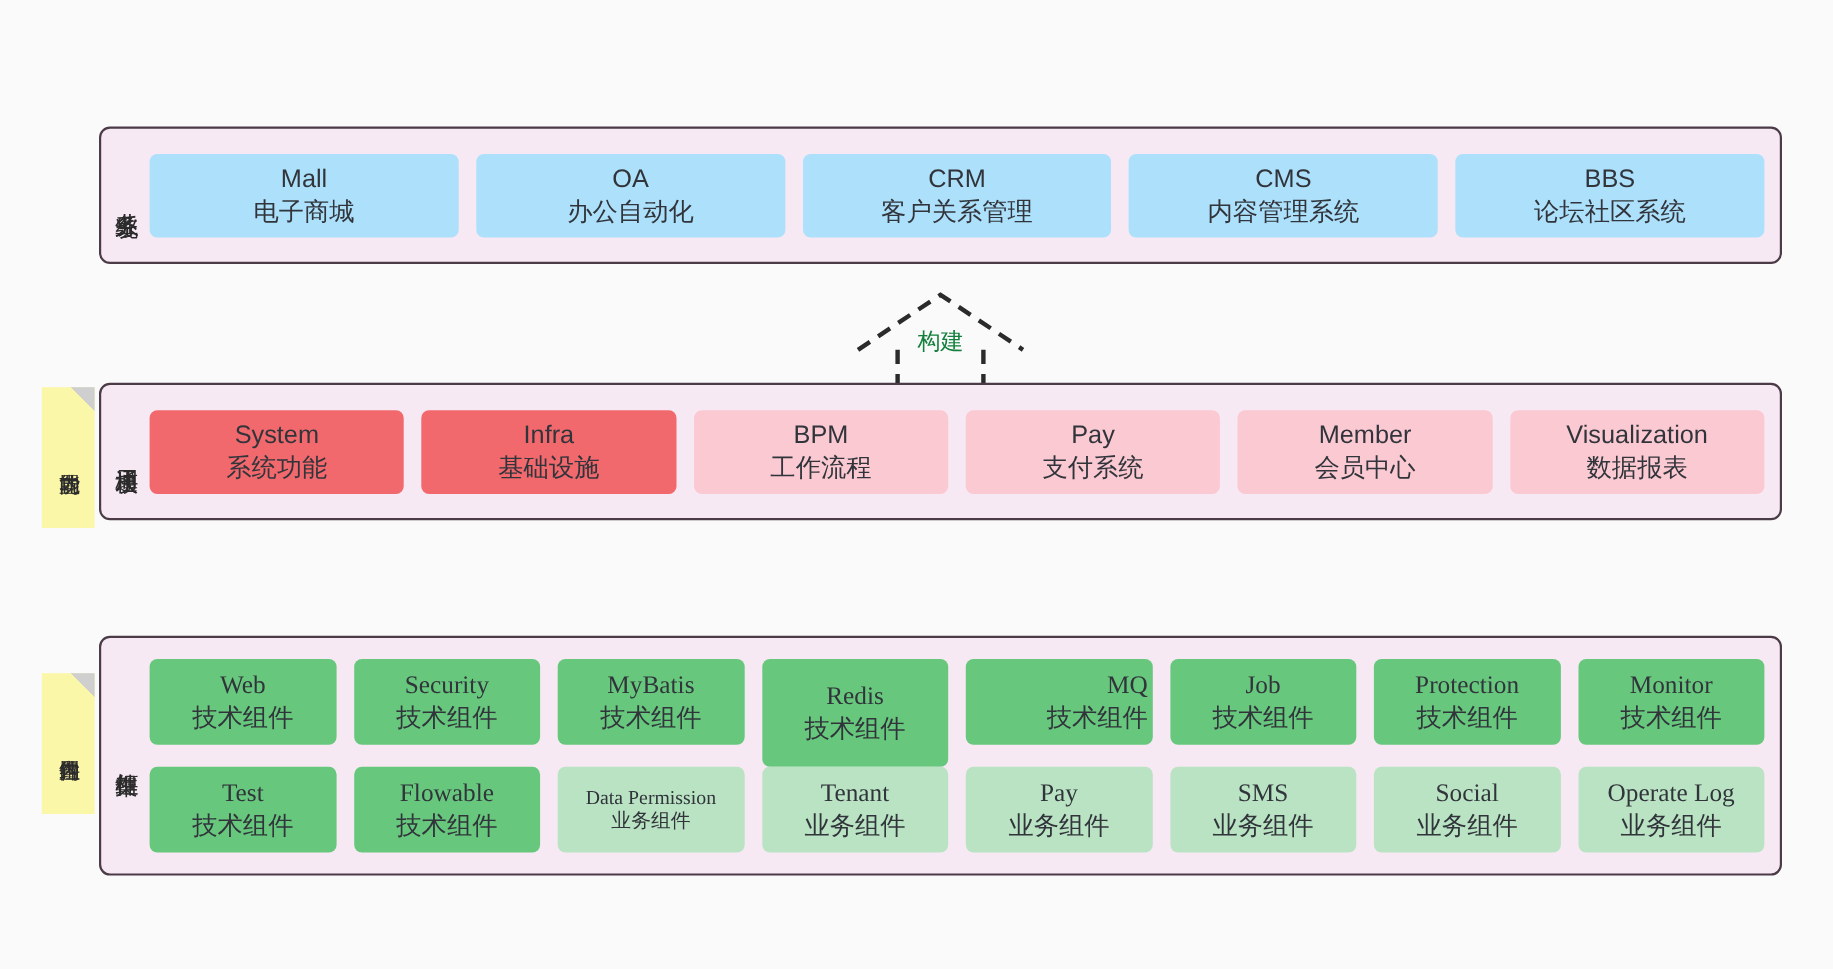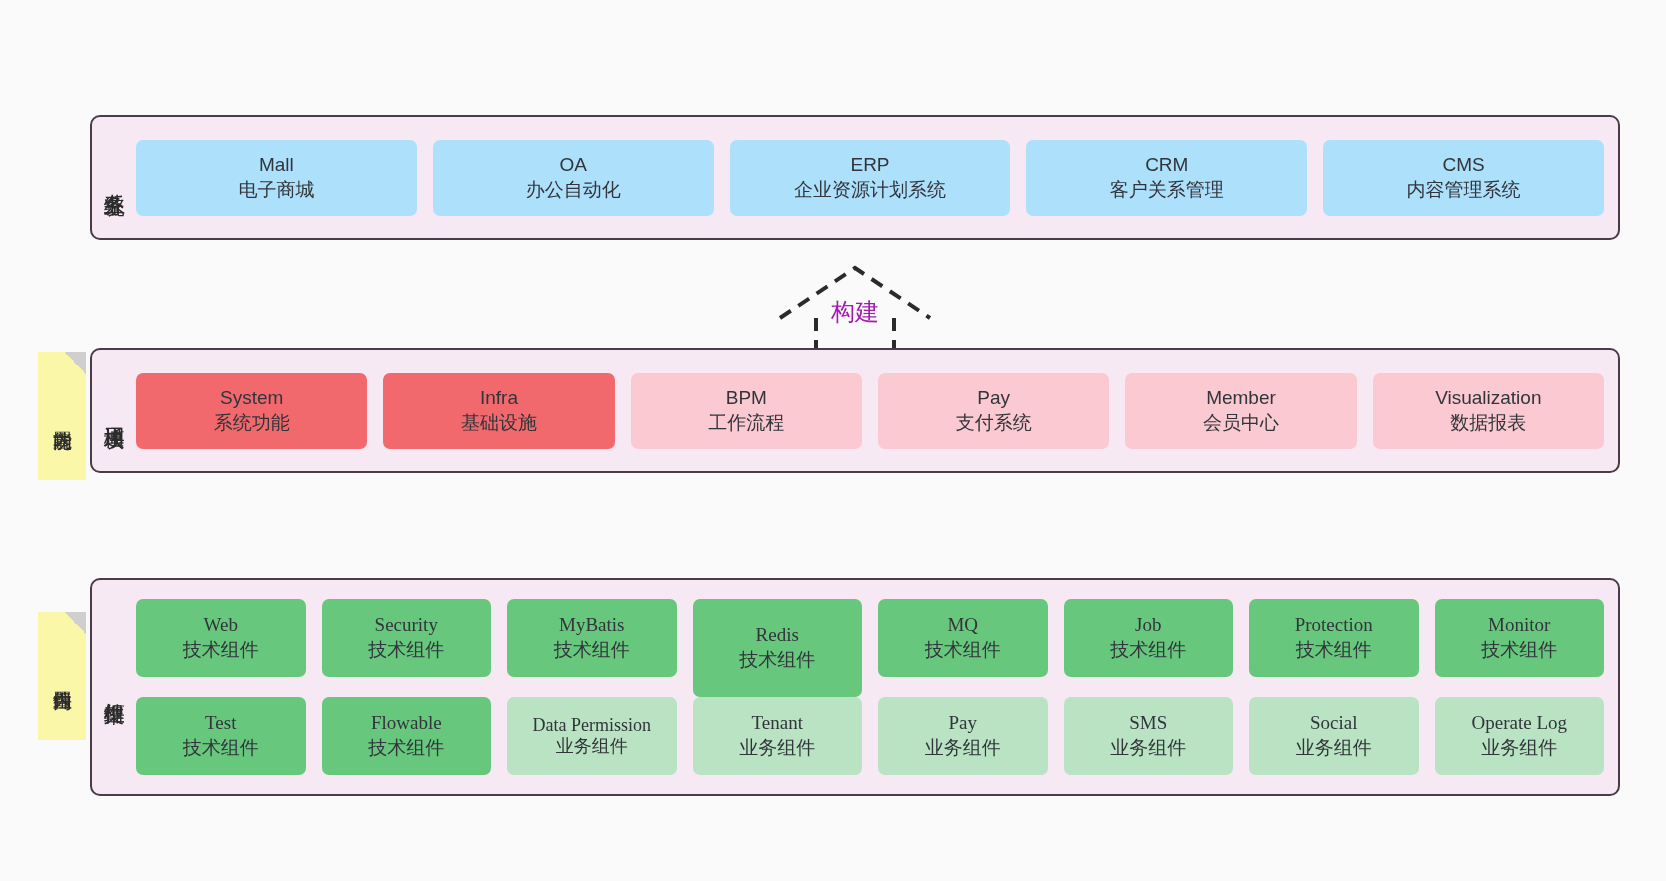--- a/index.html
+++ b/index.html
@@ -63,21 +63,21 @@
   }
   .card {
     flex: 1 1 0;
     border-radius: 7px;
     display: flex;
     flex-direction: column;
     align-items: center;
     justify-content: center;
     text-align: center;
     color: #31353b;
-    font-size: 19px;
+    font-size: 23px;
     line-height: 1.30;
     padding: 6px 4px;
     min-width: 0;
   }
   .card .en { display: block; }
   .card .cn { display: block; }
 
   .c-blue       { background: #ade0fb; }
   .c-red        { background: #f2696d; }
   .c-pink       { background: #fbc9d2; }
@@ -112,22 +112,22 @@
     position: absolute;
     width: 190px;
     height: 100px;
   }
   .arrow-wrap svg { display: block; width: 100%; height: 100%; }
   .arrow-label {
     position: absolute;
     left: 50%;
     transform: translateX(-50%);
     top: 38px;
-    font-size: 24px;
-    color: #a21caf;
+    font-size: 21px;
+    color: #15803d;
     background: transparent;
     padding: 0 2px;
     white-space: nowrap;
   }
 </style>
 </head>
 <body>
 
 <div id="canvas">
 
@@ -137,30 +137,30 @@
       <div class="row">
         <div class="card c-blue" style="height:76px;">
           <span class="en">Mall</span>
           <span class="cn">电子商城</span>
         </div>
         <div class="card c-blue" style="height:76px;">
           <span class="en">OA</span>
           <span class="cn">办公自动化</span>
         </div>
         <div class="card c-blue" style="height:76px;">
-          <span class="en">ERP</span>
-          <span class="cn">企业资源计划系统</span>
-        </div>
-        <div class="card c-blue" style="height:76px;">
           <span class="en">CRM</span>
           <span class="cn">客户关系管理</span>
         </div>
         <div class="card c-blue" style="height:76px;">
           <span class="en">CMS</span>
           <span class="cn">内容管理系统</span>
+        </div>
+        <div class="card c-blue" style="height:76px;">
+          <span class="en">BBS</span>
+          <span class="cn">论坛社区系统</span>
         </div>
       </div>
     </div>
   </div>
 
   <div class="arrow-wrap" style="left:760px; top:258px;">
     <svg viewBox="0 0 190 100" preserveAspectRatio="none" aria-hidden="true">
       <path d="M 20 60 L 95 10 L 170 60" fill="none" stroke="#2b2b2b" stroke-width="4" stroke-dasharray="13 9" stroke-linecap="butt"></path>
       <path d="M 56 60 L 56 97 M 134 60 L 134 97 M 56 97 L 134 97" fill="none" stroke="#2b2b2b" stroke-width="4" stroke-dasharray="13 9" stroke-linecap="butt"></path>
     </svg>
@@ -223,21 +223,21 @@
             <span class="cn">技术组件</span>
           </div>
           <div class="card c-green" style="height:78px;">
             <span class="en">MyBatis</span>
             <span class="cn">技术组件</span>
           </div>
           <div class="card c-green" style="height:98px;">
             <span class="en">Redis</span>
             <span class="cn">技术组件</span>
           </div>
-          <div class="card c-green" style="height:78px;">
+          <div class="card c-green" style="height:78px;align-items:flex-end;">
             <span class="en">MQ</span>
             <span class="cn">技术组件</span>
           </div>
           <div class="card c-green" style="height:78px;">
             <span class="en">Job</span>
             <span class="cn">技术组件</span>
           </div>
           <div class="card c-green" style="height:78px;">
             <span class="en">Protection</span>
             <span class="cn">技术组件</span>

